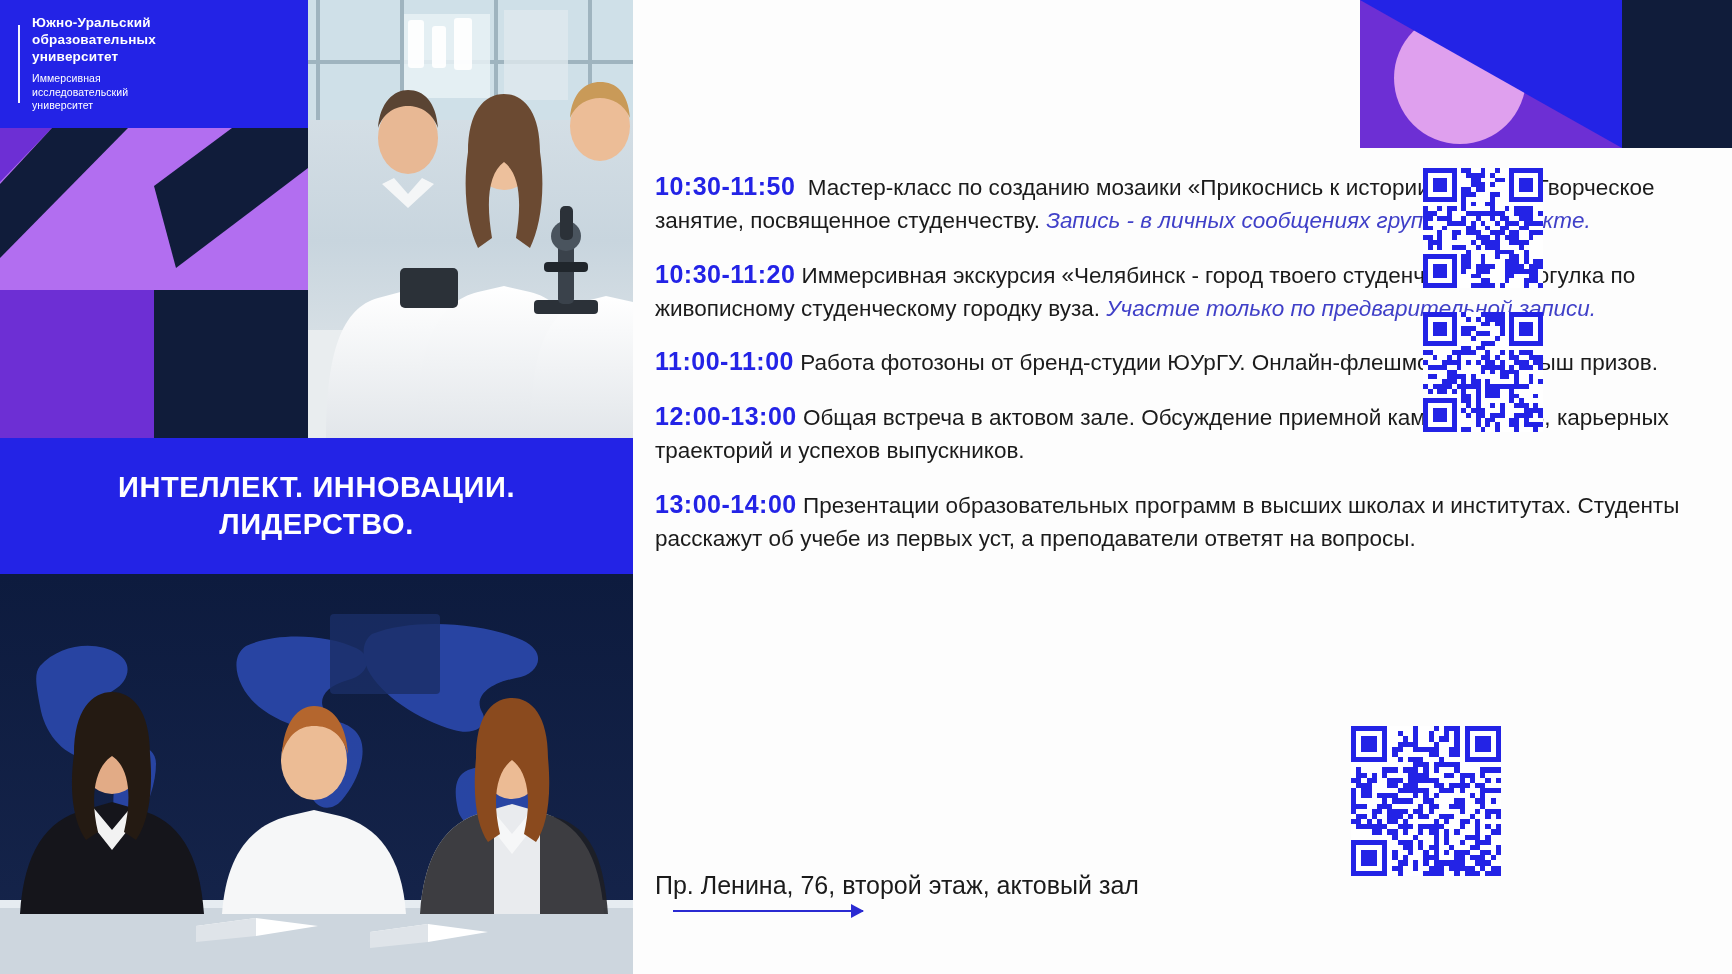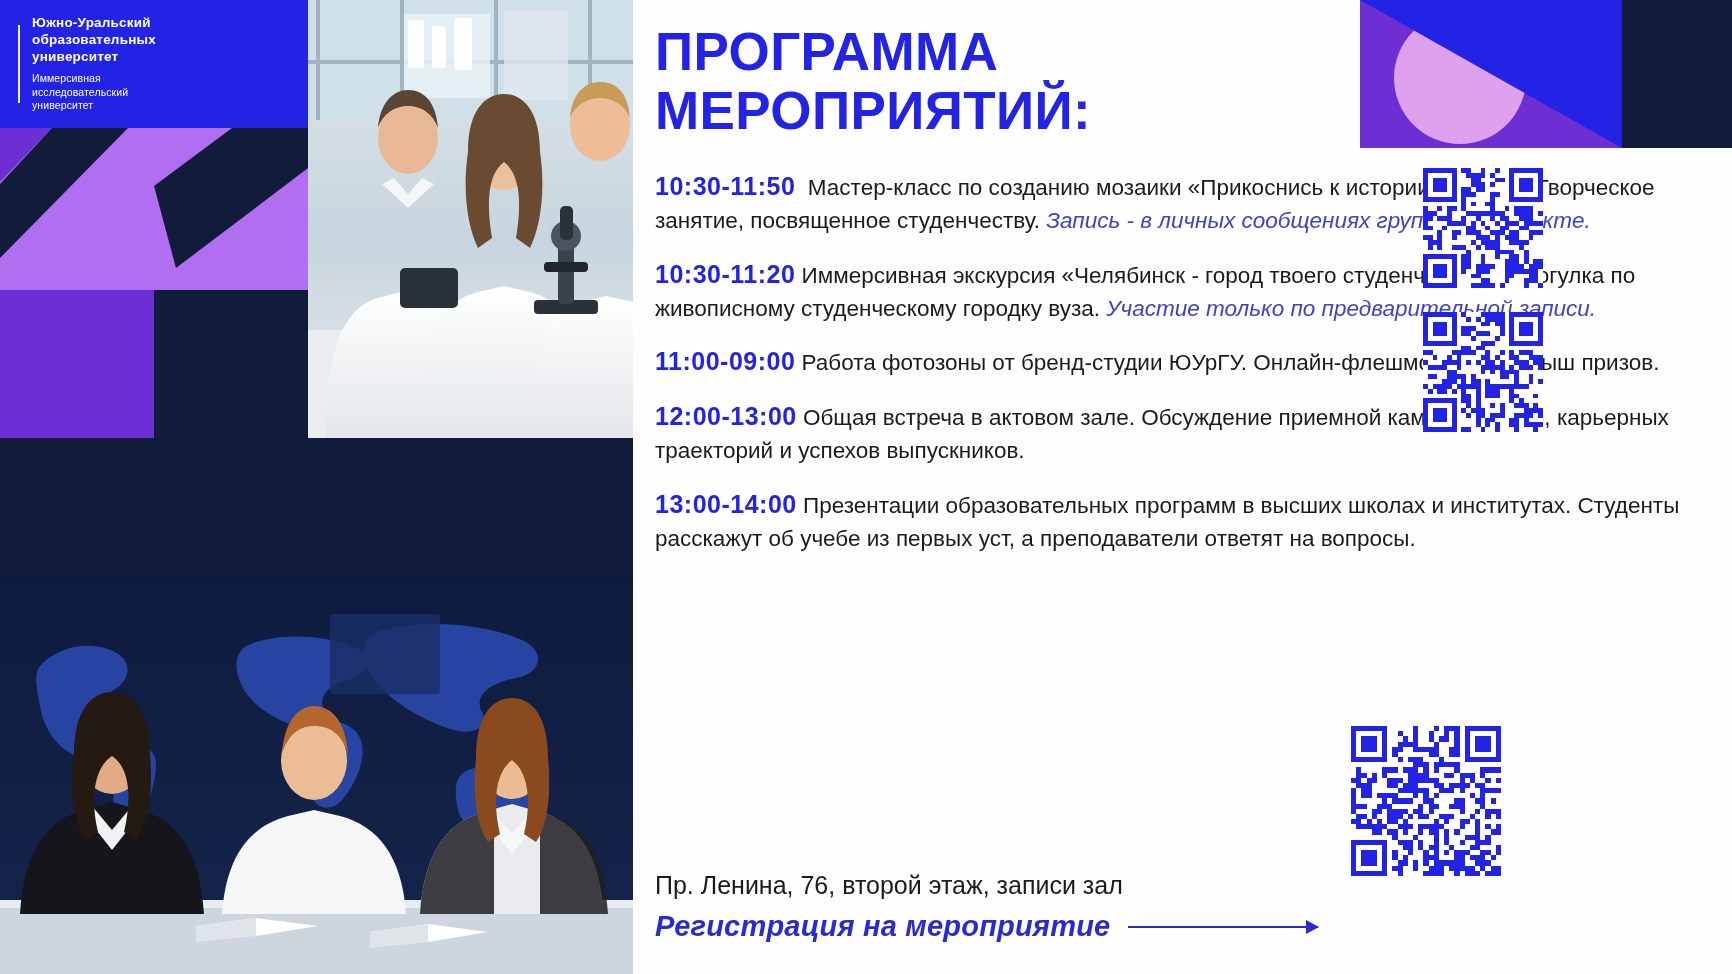--- a/index.html
+++ b/index.html
@@ -166,20 +166,26 @@
           <rect x="250" y="234" width="16" height="70" rx="5" fill="#3a424b"></rect>
           <rect x="236" y="262" width="44" height="10" rx="4" fill="#20262c"></rect>
           <circle cx="258" cy="236" r="15" fill="#4a545e"></circle>
           <rect x="252" y="206" width="13" height="34" rx="5" fill="#2b3138"></rect>
         </g>
 
         <rect x="92" y="268" width="58" height="40" rx="5" fill="#2b3138"></rect>
       </svg>
     </div>
 
+    <div class="slogan">
+      <span>
+        <span>ИНТЕЛЛЕКТ. ИННОВАЦИИ.</span><br>
+        <span>ЛИДЕРСТВО.</span>
+      </span>
+    </div>
 
     <div class="photo2">
       <svg width="633" height="400" viewBox="0 0 633 400">
         <defs>
           <linearGradient id="mapbg" x1="0" y1="0" x2="0" y2="1">
             <stop offset="0%" stop-color="#0d1b3e"></stop>
               <stop offset="100%" stop-color="#16254c"></stop>
           </linearGradient>
         </defs>
         <rect width="633" height="400" fill="url(#mapbg)"></rect>
@@ -235,52 +241,47 @@
 
     <div class="deco">
       <svg width="372" height="148" viewBox="0 0 372 148">
         <rect x="262" y="0" width="110" height="148" fill="#101c3a"></rect>
         <rect x="0" y="0" width="262" height="148" fill="#6d2fd4"></rect>
         <circle cx="100" cy="78" r="66" fill="#dfa0ee"></circle>
         <polygon points="0,0 262,0 262,148" fill="#2323e6"></polygon>
       </svg>
     </div>
 
-    <div class="title">
-      <div>ПРОГРАММА</div>
-      <div>МЕРОПРИЯТИЙ:</div>
-    </div>
 
     <div class="schedule">
 
       <div class="item">
         <p><span class="t">10:30-11:50</span>&nbsp; <span>Мастер-класс по созданию мозаики «Прикоснись к истории ЮУрГУ». Творческое занятие, посвященное студенчеству. </span><span class="note">Запись - в личных сообщениях группы ВКонтакте.</span></p>
       </div>
 
       <div class="item">
         <p><span class="t">10:30-11:20</span> <span>Иммерсивная экскурсия «Челябинск - город твоего студенчества». Прогулка по живописному студенческому городку вуза. </span><span class="note">Участие только по предварительной записи.</span></p>
       </div>
 
       <div class="item">
-        <p><span class="t">11:00-09:00</span> <span>Работа фотозоны от бренд-студии ЮУрГУ. Онлайн-флешмоб и розыгрыш призов.</span><span class="note"></span></p>
+        <p><span class="t">11:00-11:00</span> <span>Работа фотозоны от бренд-студии ЮУрГУ. Онлайн-флешмоб и розыгрыш призов.</span><span class="note"></span></p>
       </div>
 
       <div class="item">
         <p><span class="t">12:00-13:00</span> <span>Общая встреча в актовом зале. Обсуждение приемной кампании 2026, карьерных траекторий и успехов выпускников.</span><span class="note"></span></p>
       </div>
 
       <div class="item">
         <p><span class="t">13:00-14:00</span> <span>Презентации образовательных программ в высших школах и институтах. Студенты расскажут об учебе из первых уст, а преподаватели ответят на вопросы.</span><span class="note"></span></p>
       </div>
     </div>
 
-    <div class="addr">Пр. Ленина, 76, второй этаж, записи зал</div>
+    <div class="addr">Пр. Ленина, 76, второй этаж, актовый зал</div>
 
     <div class="reg">
-      <span class="rtxt">Регистрация на мероприятие</span>
       <span class="arrow"></span>
     </div>
 
     <div class="qr" style="left:790px;top:168px;width:120px;height:120px;">
       <div class="qgrid" id="qr1" style="width: 120px; height: 120px; display: grid; grid-template-columns: repeat(25, 1fr); grid-template-rows: repeat(25, 1fr);">
           <i style="background:#2323e6"></i>
           <i style="background:#2323e6"></i>
           <i style="background:#2323e6"></i>
           <i style="background:#2323e6"></i>
           <i style="background:#2323e6"></i>

